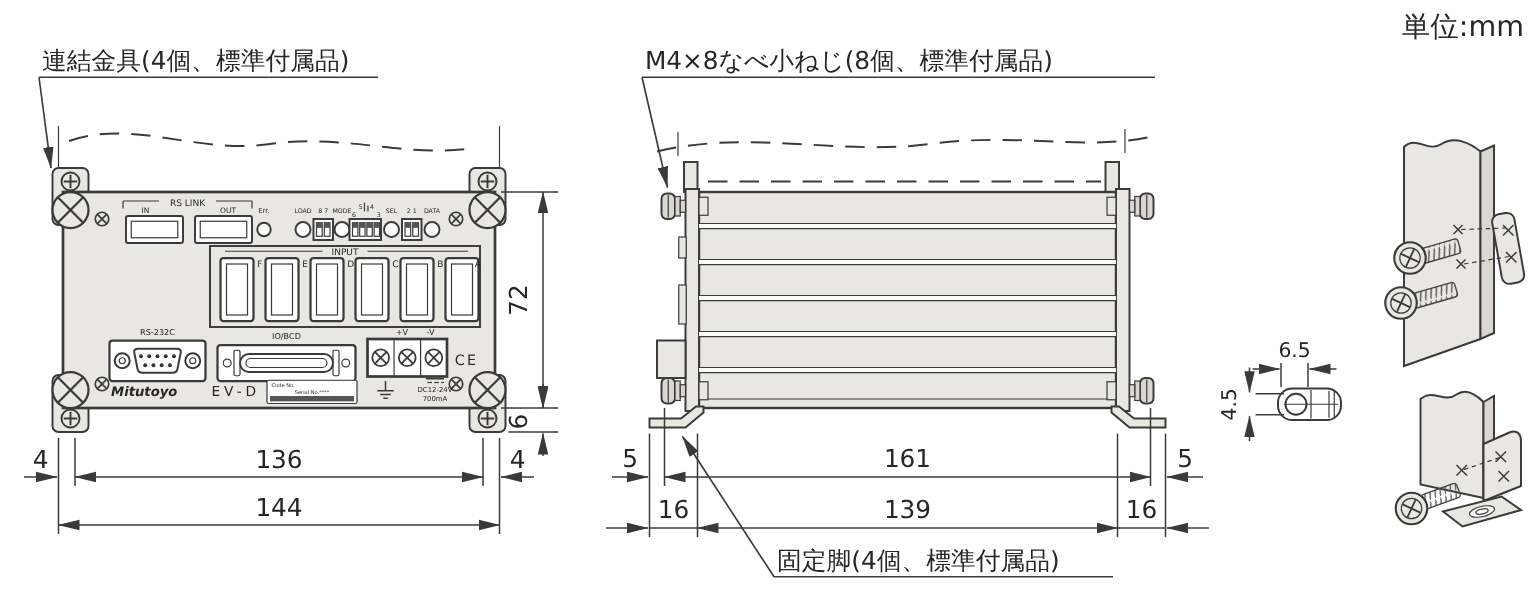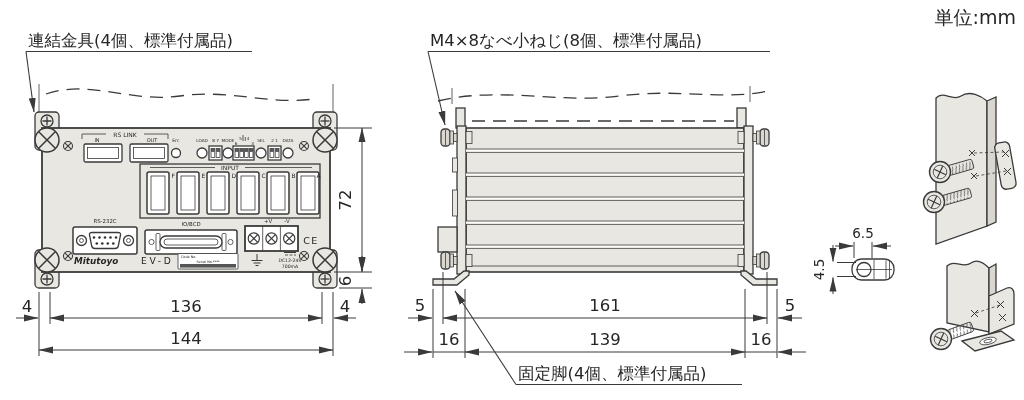--- a/index.html
+++ b/index.html
@@ -1,16 +1,16 @@
 <!DOCTYPE html>
 <html><head>
 <meta charset="utf-8">
 <style>
   html,body{margin:0;padding:0;background:#ffffff;}
-  .stage{position:relative;width:1024px;height:400px;background:#ffffff;overflow:hidden;border-radius:32px;}
+  .stage{position:relative;width:1024px;height:400px;background:#ffffff;overflow:hidden;}
   svg text{font-family:"DejaVu Sans","Liberation Sans",sans-serif;fill:#262626;}
   .tc{text-anchor:middle;}
   .ut{font-size:19px;}
   .ct{font-size:16.5px;}
   .dt{font-size:16.5px;}
   .dts{font-size:13.5px;}
   .m6{font-size:6px;}  .m55{font-size:5.4px;} .m5{font-size:5px;}
   .m48{font-size:4.6px;} .m42{font-size:4.2px;} .m33{font-size:3.4px;}
   .o{stroke:#3a3a3a;fill:none;}
   .f{fill:#e9e7e1;stroke:#3a3a3a;}

